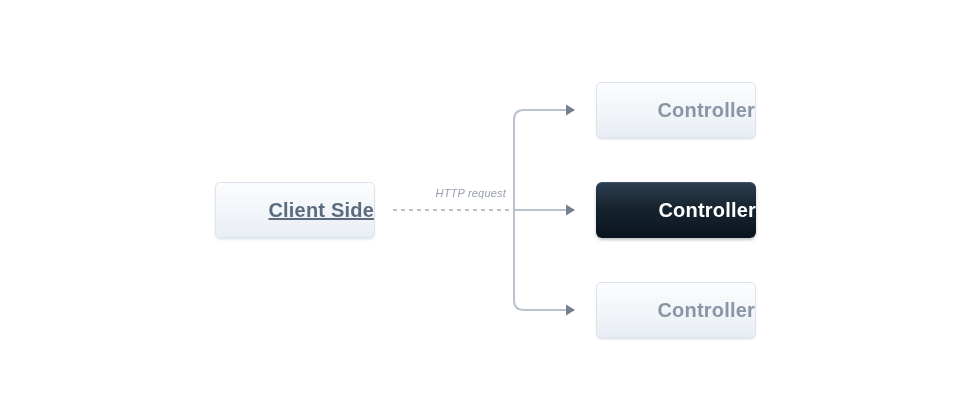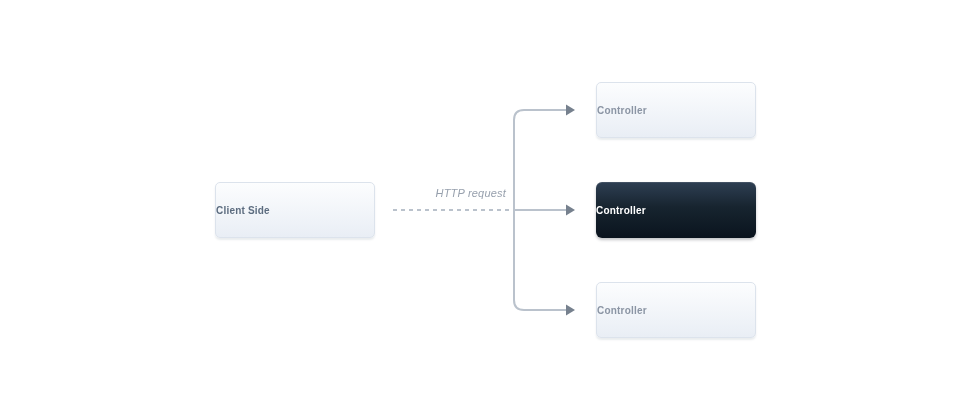--- a/index.html
+++ b/index.html
@@ -33,34 +33,35 @@
     fill: var(--arrow-color, #76818e);
     stroke: none;
   }
   .node {
     position: absolute;
     width: 160px;
     height: 56px;
     box-sizing: border-box;
     display: flex;
     align-items: center;
-    justify-content: flex-start;
-    font-size: 10px;
+    justify-content: flex-end;
+    font-size: 20px;
     letter-spacing: 0.2px;
   }
   .node.light {
     background: linear-gradient(180deg, var(--light-box-bg-top, #fcfdfe) 0%, var(--light-box-bg-bottom, #e9eef5) 100%);
     border: 1px solid var(--light-box-border, #dce3ec);
     border-radius: 5px;
     box-shadow: 0 2px 2px rgba(44, 64, 90, 0.10);
     color: var(--light-box-text, #8b95a4);
     font-weight: 600;
   }
   .node.light.client {
     color: var(--client-text, #5c6c7f);
+    text-decoration: underline;
   }
   .node.dark {
     background: linear-gradient(180deg, var(--dark-box-bg-top, #2e3f53) 0%, #17242f 45%, var(--dark-box-bg-bottom, #0a141e) 100%);
     border: none;
     border-radius: 6px;
     box-shadow: inset 0 1px 0 rgba(255,255,255,0.10), 0 2px 3px rgba(10, 20, 30, 0.25);
     color: var(--dark-box-text, #ffffff);
     font-weight: 700;
   }
   .node-client    { left: 215px; top: 182px; }

